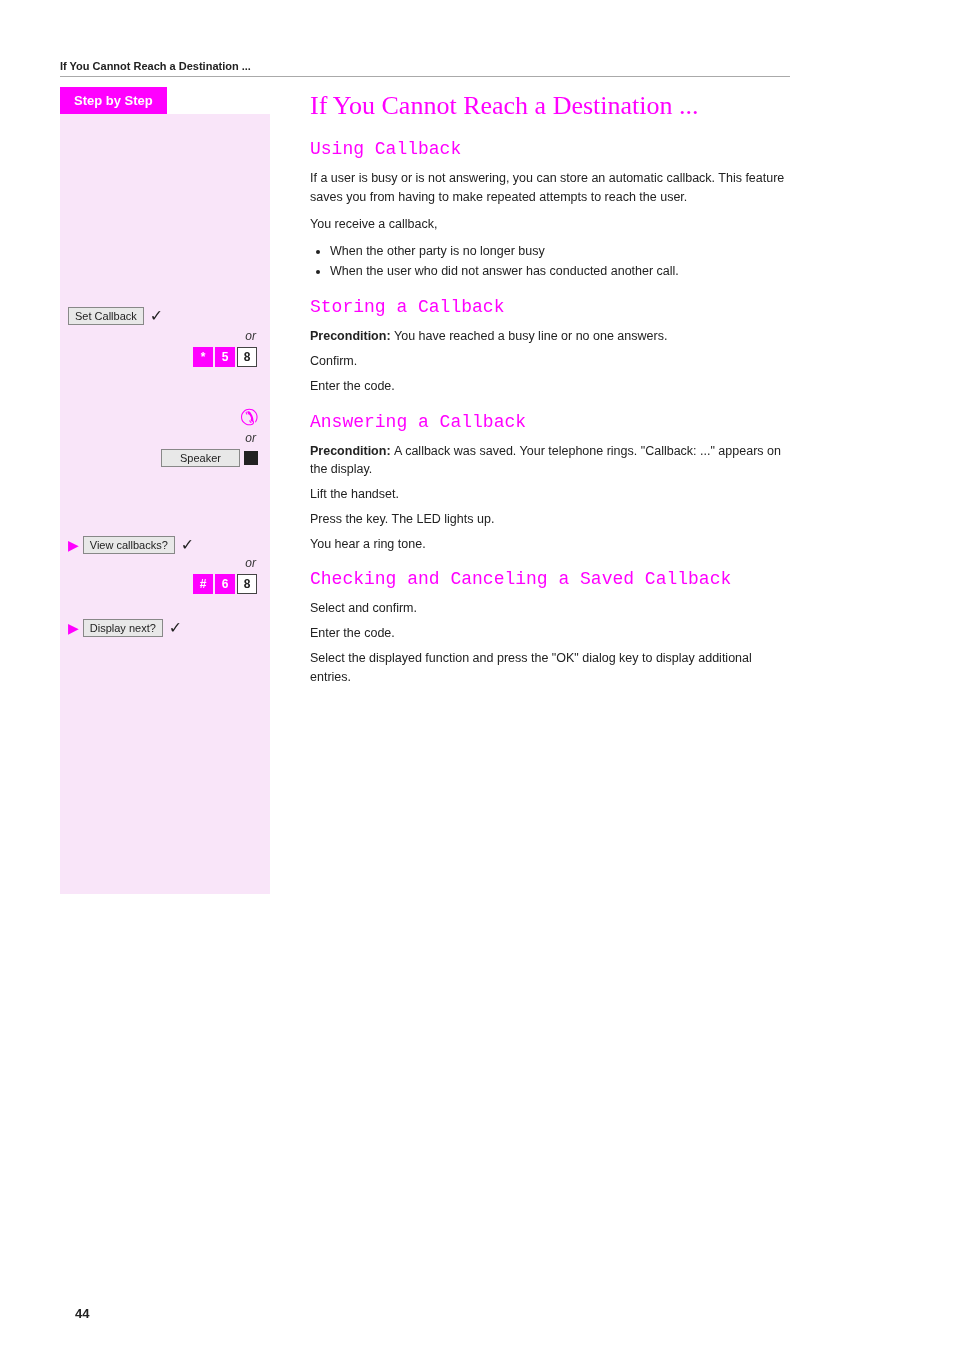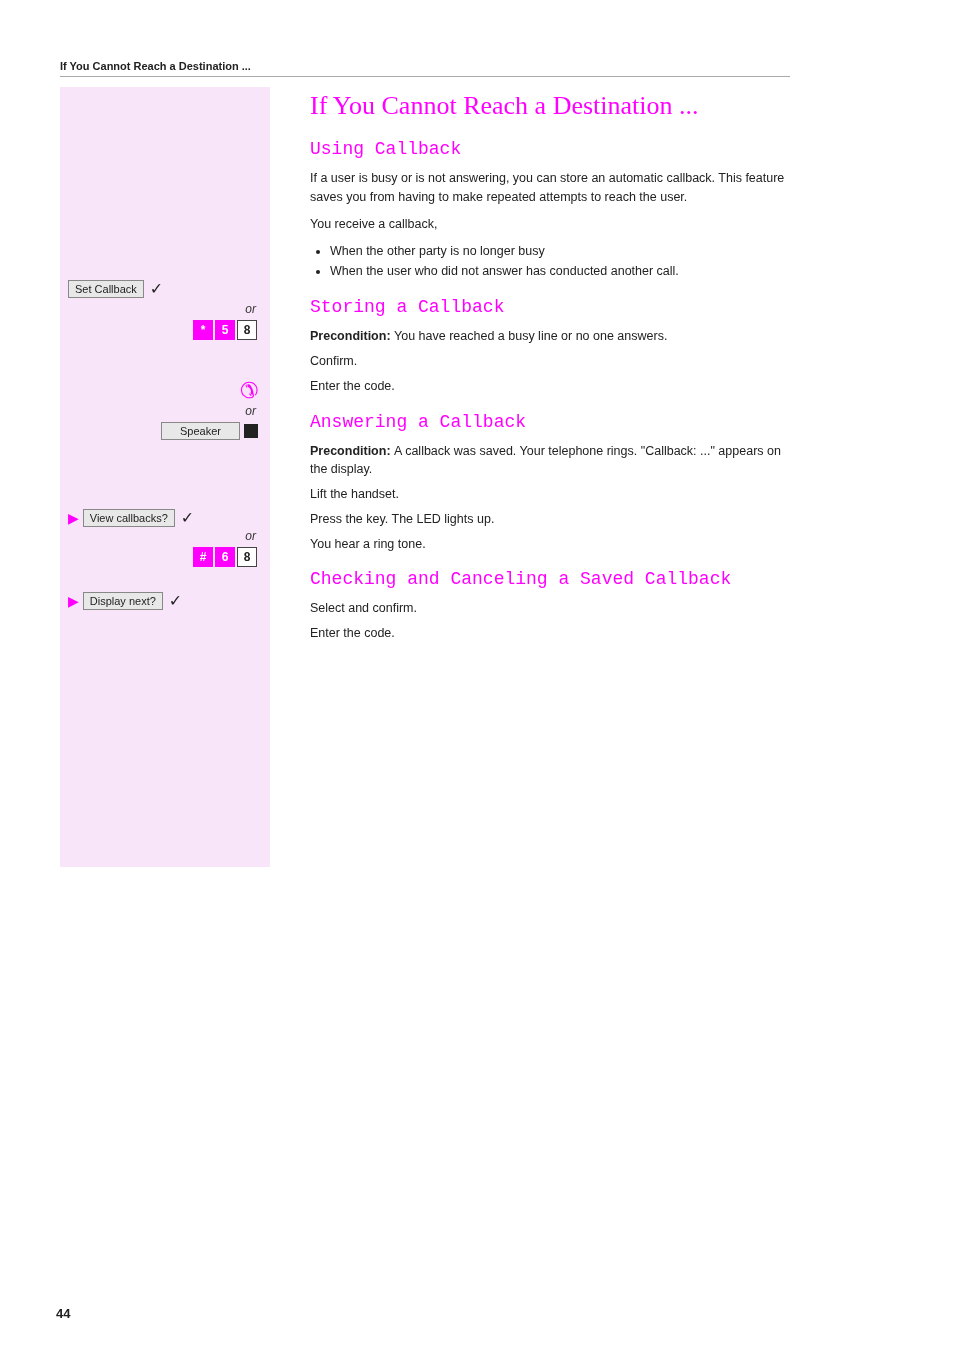--- a/index.html
+++ b/index.html
@@ -284,21 +284,21 @@
     }
 
     .section-block {
       margin-bottom: 16px;
     }
 
     
     .page-number {
       position: absolute;
       bottom: 30px;
-      left: 56px;
+      left: 75px;
       font-size: 13px;
       font-weight: bold;
       color: #222;
     }
 
     
     .sidebar-top-space {
       height: 180px;
     }
     .sidebar-mid-space {
@@ -314,20 +314,23 @@
 <div class="page-container">
 
   <div class="header-section">
     <span class="breadcrumb-text">If You Cannot Reach a Destination ...</span>
     <hr class="header-divider">
   </div>
 
   <div class="main-layout">
 
     <div class="sidebar">
+      <div>
+        <span class="step-by-step-badge">Step by Step</span>
+      </div>
       <div class="sidebar-inner">
 
         <div class="sidebar-top-space"></div>
 
         <div class="sidebar-row">
           <span class="button-box">Set Callback</span>
           <span class="check-mark">✓</span>
         </div>
 
         <div class="sidebar-row-or">
@@ -414,20 +417,21 @@
         </p>
         <p class="action-text">Lift the handset.</p>
         <p class="action-text">Press the key. The LED lights up.</p>
         <p class="action-text">You hear a ring tone.</p>
       </div>
 
       <div class="section-block">
         <h2 class="section-title">Checking and Canceling a Saved Callback</h2>
         <p class="action-text">Select and confirm.</p>
         <p class="action-text">Enter the code.</p>
+        <p class="action-text">Select the displayed function and press the "OK" dialog key to display additional entries.</p>
       </div>
 
     </div>
   </div>
 
   <div class="page-number">44</div>
 
 </div>
 
 </body></html>

